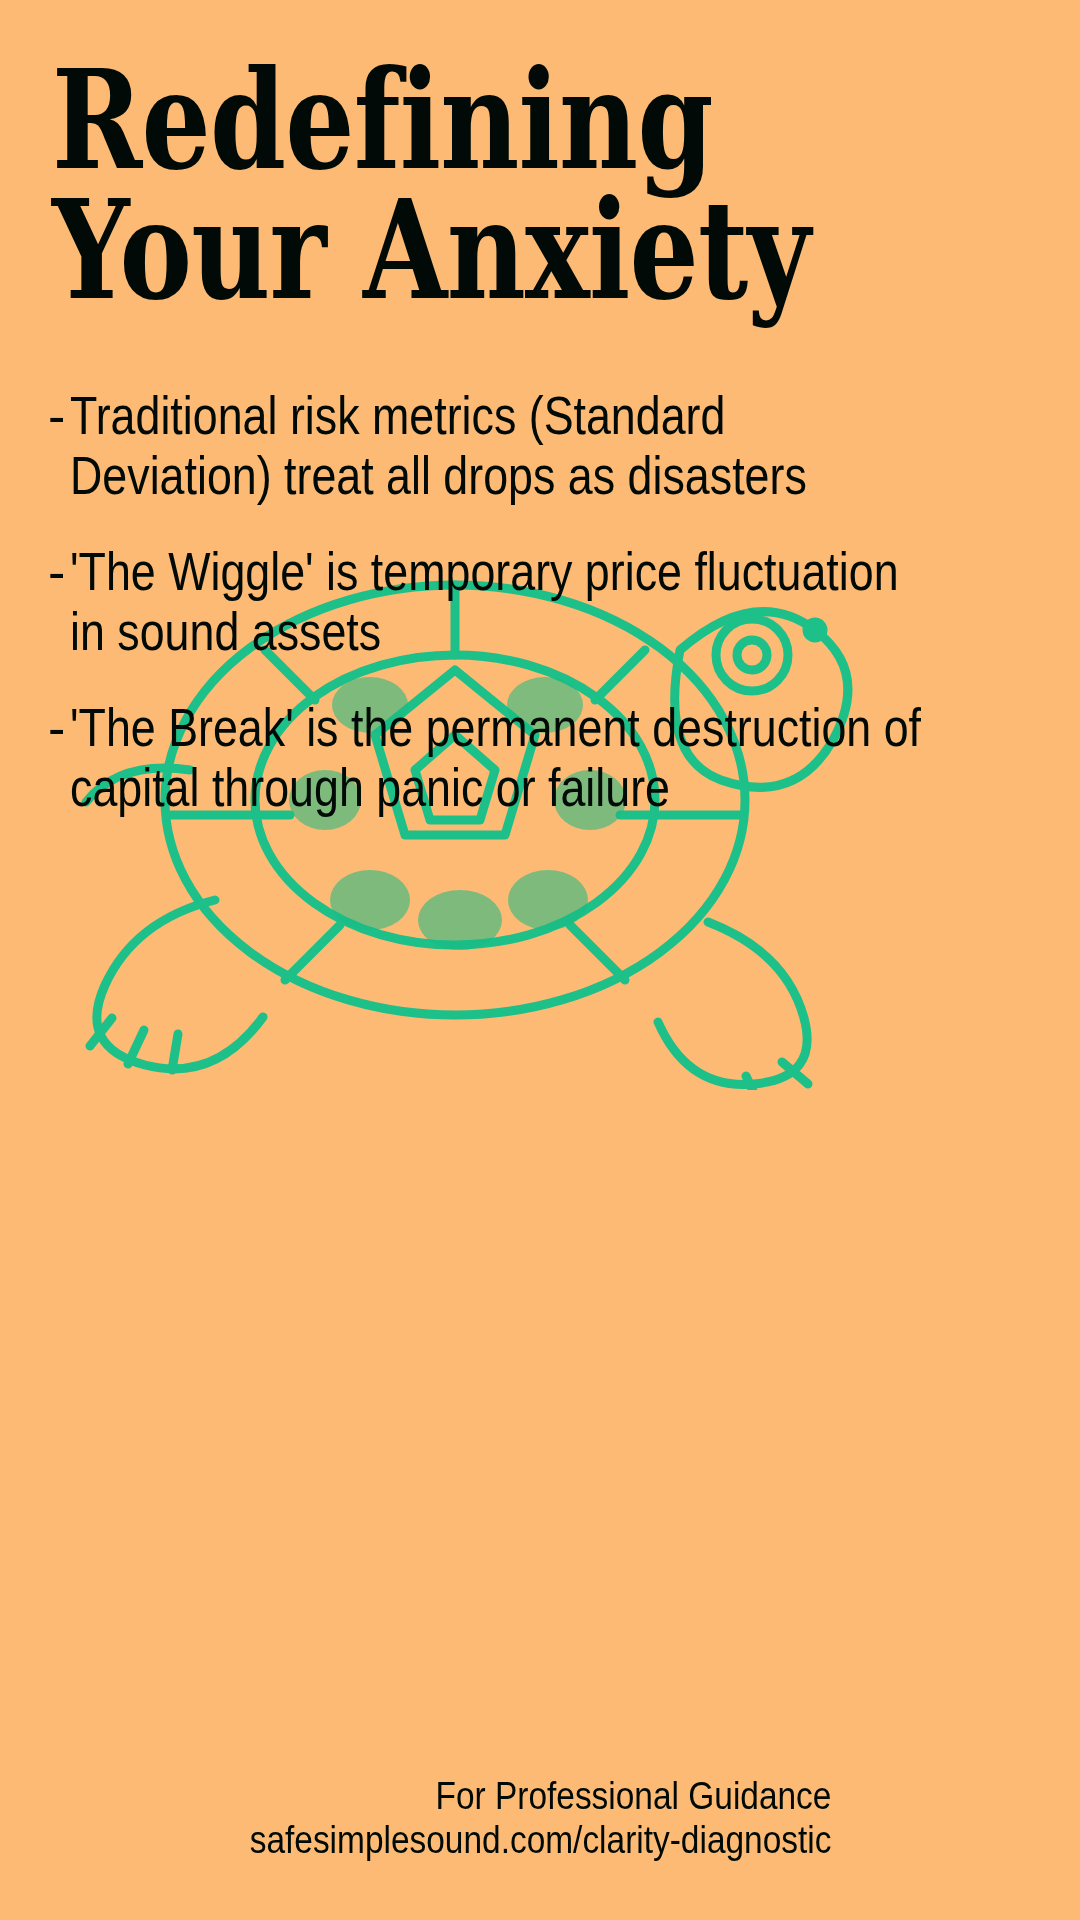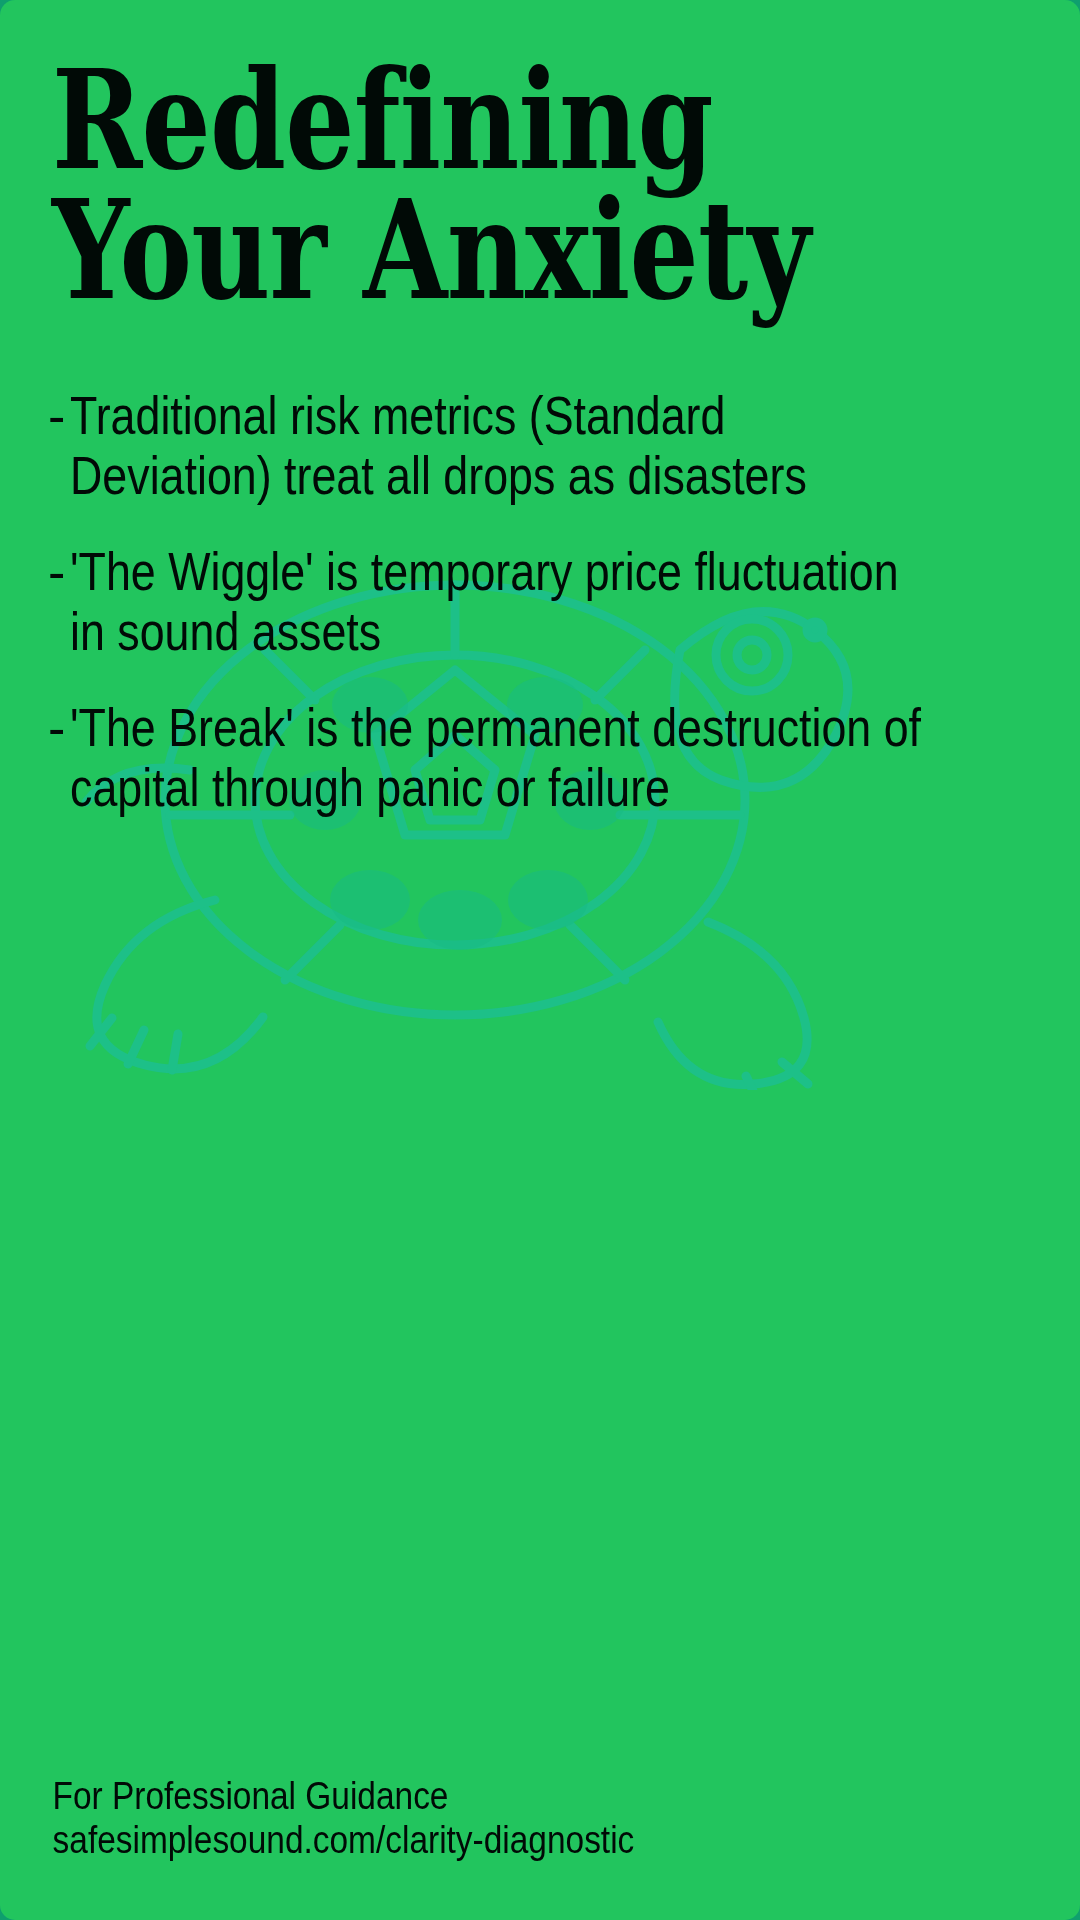--- a/index.html
+++ b/index.html
@@ -11,23 +11,22 @@
     width: 1080px;
     height: 1920px;
     overflow: hidden;
     font-family: "Liberation Sans", sans-serif;
   }
 
   .poster {
     position: relative;
     width: 1080px;
     height: 1920px;
-    background: #22c55e;
+    background: #fdba74;
     overflow: hidden;
-    border-radius: 15px;
   }
 
   
   .watermark {
     position: absolute;
     left: 40px;
     top: 470px;
     width: 830px;
     height: 620px;
     opacity: 1;
@@ -86,24 +85,24 @@
     font-weight: 500;
     transform: scaleX(0.845);
     transform-origin: left top;
     width: 860px;
     max-width: none;
   }
 
   
   .footer {
     position: absolute;
-    left: 0;
+    left: 8px;
     bottom: 58px;
     width: 876px;
-    text-align: left;
+    text-align: right;
     color: #010a06;
   }
   .footer-line {
     font-size: 38px;
     line-height: 44px;
     font-weight: 500;
     transform: scaleX(0.88);
   }
 </style>
 </head>

